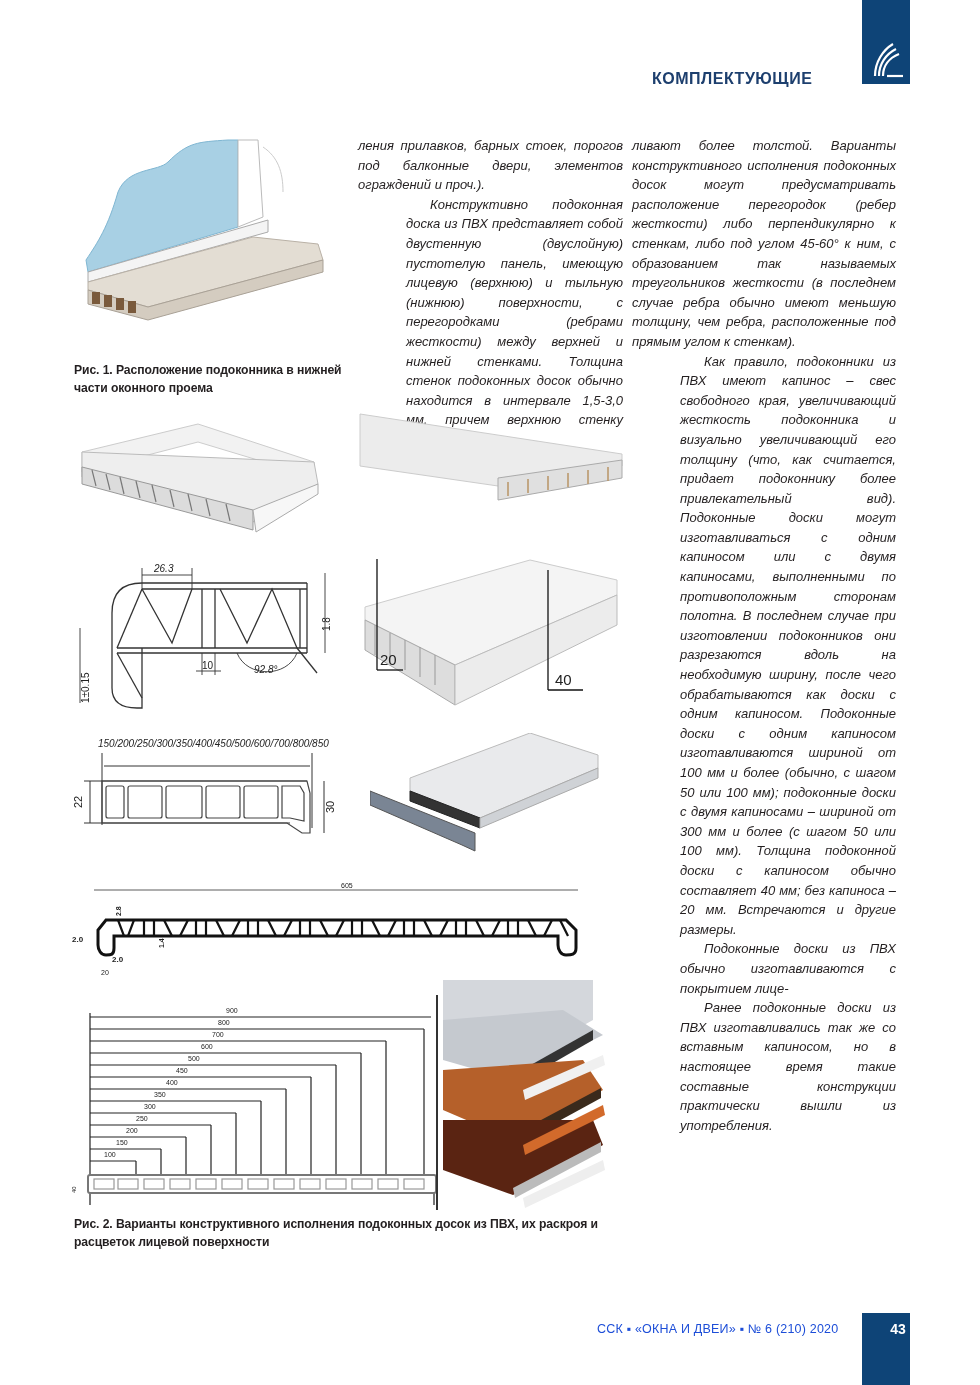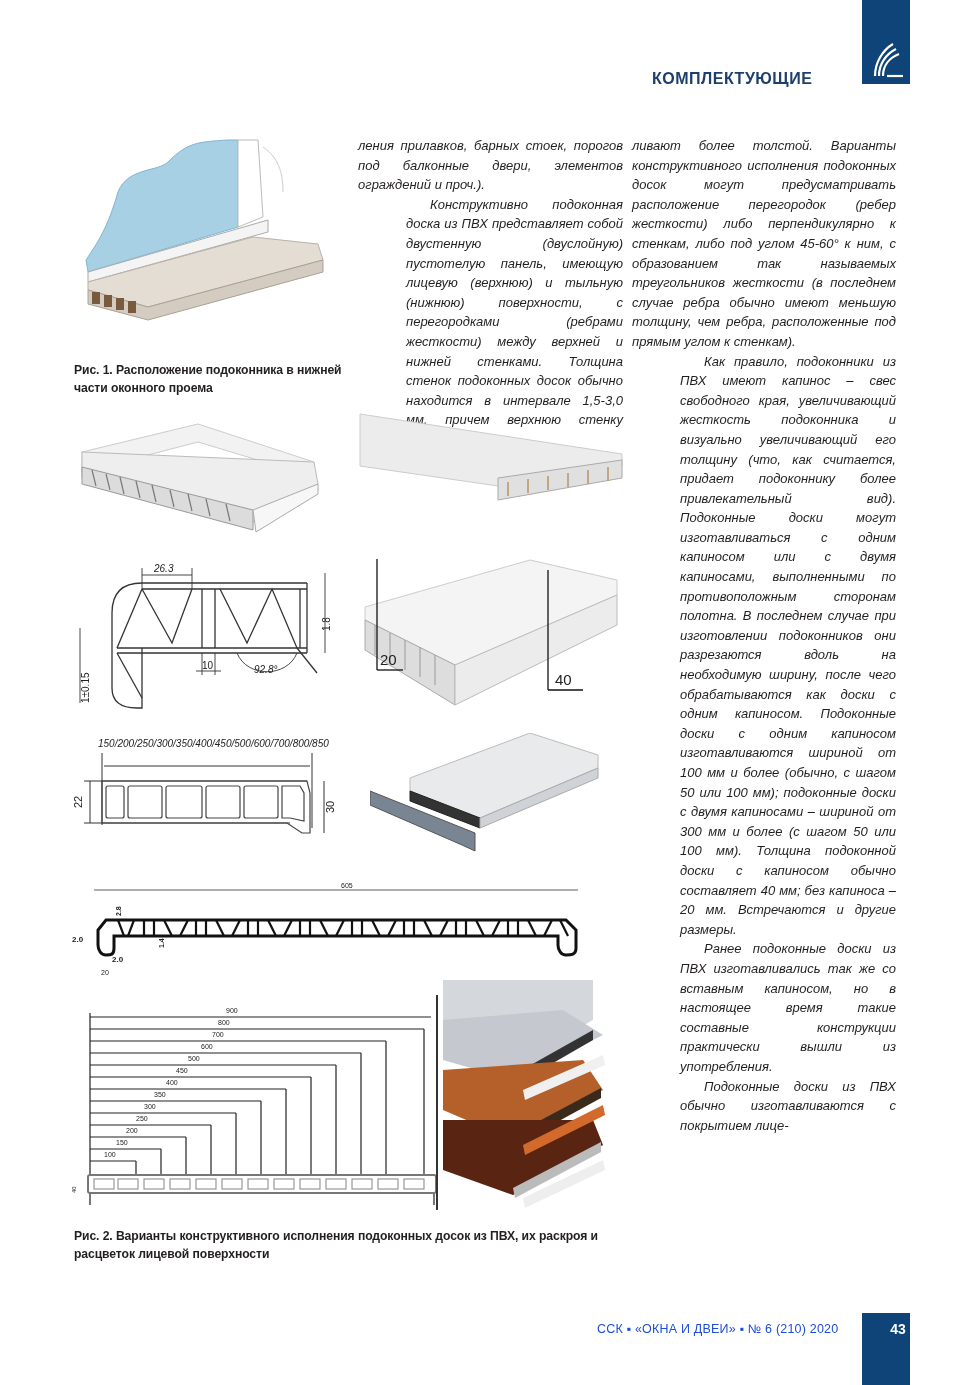--- a/index.html
+++ b/index.html
@@ -13,21 +13,21 @@
 
   .col { position: absolute; font-size: 13px; line-height: 19.6px; text-align: justify; font-style: italic; }
   .col p { margin: 0; }
   .col p.indent { text-indent: 24px; margin-left: 48px; }
   .col2 { left: 358px; top: 136px; width: 265px; }
   .col3 { left: 632px; top: 136px; width: 264px; }
 
   .caption { position: absolute; font-family: "Liberation Sans", sans-serif; font-weight: bold;
     font-size: 12.2px; line-height: 18px; color: #231f20; letter-spacing: -0.1px; }
   .cap1 { left: 74px; top: 361px; width: 270px; }
-  .cap2 { left: 74px; top: 1215px; width: 545px; margin-top: 12px; }
+  .cap2 { left: 74px; top: 1215px; width: 545px; }
 
   .fig { position: absolute; }
   .dimtxt { font-family: "Liberation Sans", sans-serif; fill: #222; }
 
   .footer-text { position: absolute; left: 597px; top: 1322px; font-size: 12.5px; color: #1d4ed8; letter-spacing: 0.2px; }
   .page-tab { position: absolute; left: 862px; top: 1313px; width: 48px; height: 72px; background: #0e4477; }
   .page-num { position: absolute; left: 0; top: 8px; width: 72px; text-align: center; color: #ffffff;
     font-weight: bold; font-size: 14px; }
 </style>
 </head>
@@ -62,22 +62,22 @@
 <div class="caption cap1">Рис. 1. Расположение подоконника в нижней части оконного проема</div>
 
 <div class="col col2">
   <p>ления прилавков, барных стоек, порогов под балконные двери, элементов ограждений и проч.).</p>
   <p class="indent">Конструктивно подоконная доска из ПВХ представляет собой двустенную (двуслойную) пустотелую панель, имеющую лицевую (верхнюю) и тыльную (нижнюю) поверхности, с перегородками (ребрами жесткости) между верхней и нижней стенками. Толщина стенок подоконных досок обычно находится в интервале 1,5-3,0 мм, причем верхнюю стенку обычно изготав-</p>
 </div>
 
 <div class="col col3">
   <p>ливают более толстой. Варианты конструктивного исполнения подоконных досок могут предусматривать расположение перегородок (ребер жесткости) либо перпендикулярно к стенкам, либо под углом 45-60° к ним, с образованием так называемых треугольников жесткости (в последнем случае ребра обычно имеют меньшую толщину, чем ребра, расположенные под прямым углом к стенкам).</p>
   <p class="indent">Как правило, подоконники из ПВХ имеют капинос – свес свободного края, увеличивающий жесткость подоконника и визуально увеличивающий его толщину (что, как считается, придает подоконнику более привлекательный вид). Подоконные доски могут изготавливаться с одним капиносом или с двумя капиносами, выполненными по противоположным сторонам полотна. В последнем случае при изготовлении подоконников они разрезаются вдоль на необходимую ширину, после чего обрабатываются как доски с одним капиносом. Подоконные доски с одним капиносом изготавливаются шириной от 100 мм и более (обычно, с шагом 50 или 100 мм); подоконные доски с двумя капиносами – шириной от 300 мм и более (с шагом 50 или 100 мм). Толщина подоконной доски с капиносом обычно составляет 40 мм; без капиноса – 20 мм. Встречаются и другие размеры.</p>
+  <p class="indent">Подоконные доски из ПВХ обычно изготавливаются с покрытием лице-</p>
   <p class="indent">Ранее подоконные доски из ПВХ изготавливались так же со вставным капиносом, но в настоящее время такие составные конструкции практически вышли из употребления.</p>
-  <p class="indent">Подоконные доски из ПВХ обычно изготавливаются с покрытием лице-</p>
 </div>
 
 <svg class="fig" style="left:78px;top:422px" width="245" height="115" viewBox="0 0 245 115">
   <path d="M4 30 L120 2 L236 40 L236 55 L120 20 L4 50 Z" fill="#f2f2f2" stroke="#ccc"></path>
   <path d="M4 30 L236 40 L240 62 L175 100 L4 55 Z" fill="#eeeeee" stroke="#bbb"></path>
   <path d="M4 45 L175 88 L175 108 L4 62 Z" fill="#dcdcdc" stroke="#999"></path>
   <g stroke="#777" stroke-width="1.2">
     <line x1="14" y1="48" x2="18" y2="64"></line>
       <line x1="28" y1="52" x2="32" y2="68"></line>
     <line x1="42" y1="55" x2="46" y2="72"></line>

